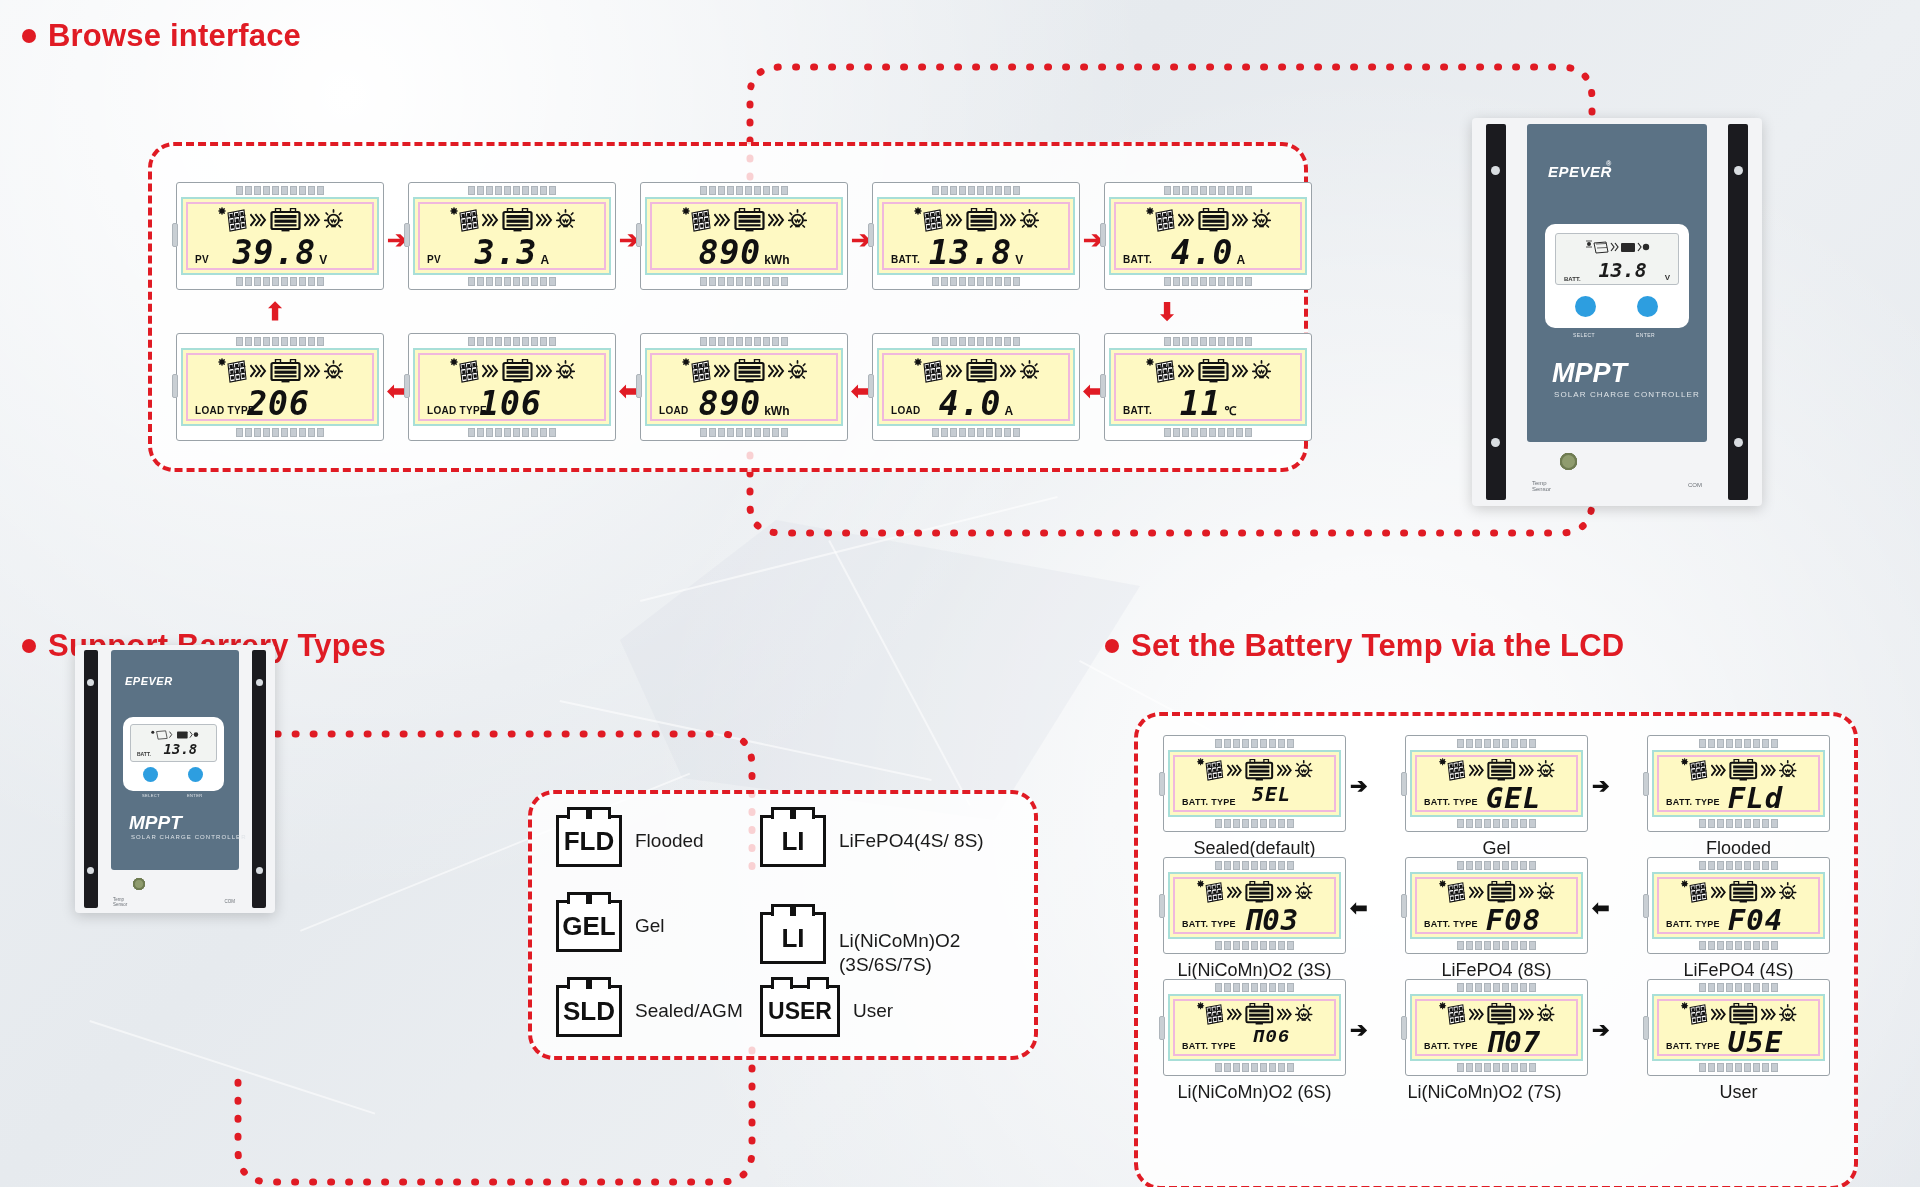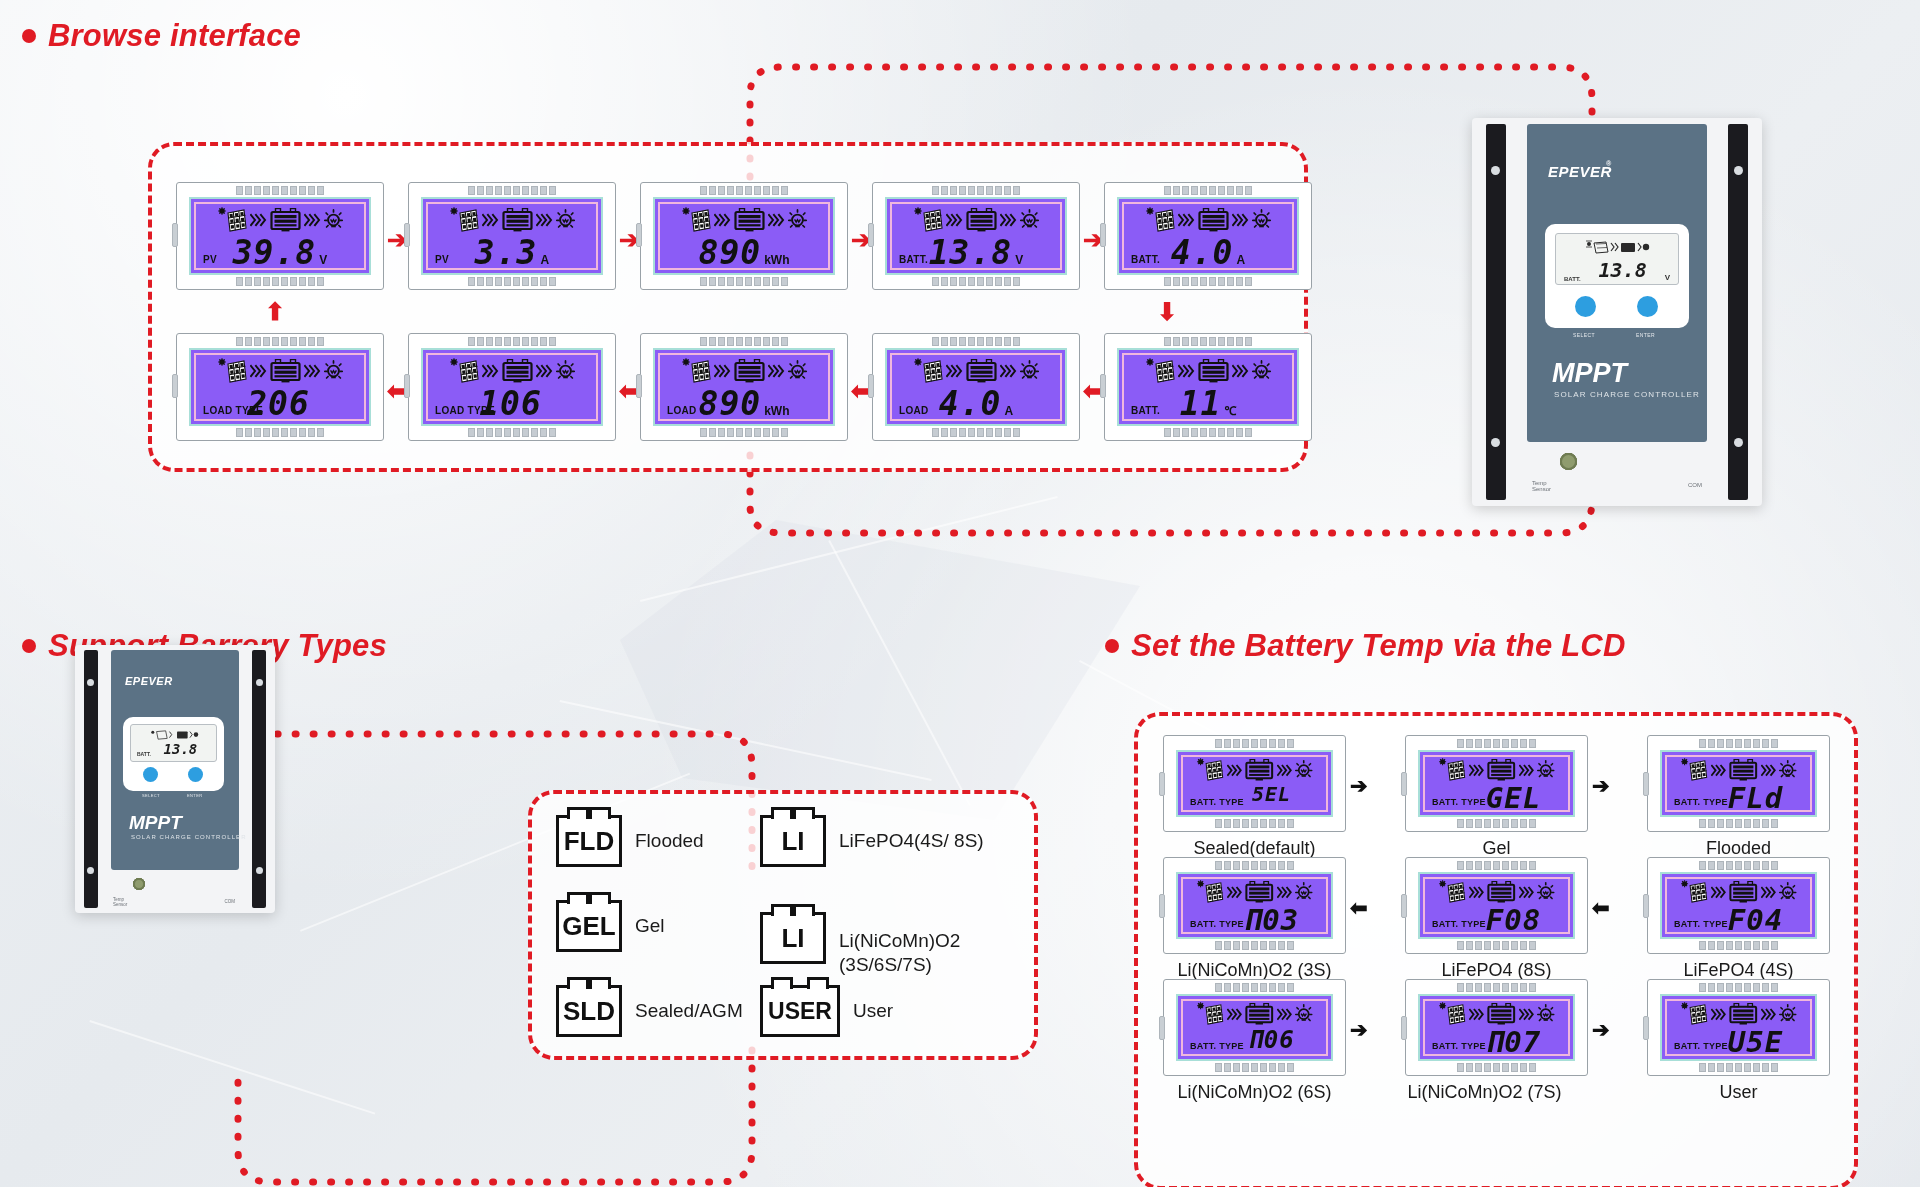--- a/index.html
+++ b/index.html
@@ -15,21 +15,21 @@
       radial-gradient(circle at 72% 68%, #ffffff 0%, rgba(255,255,255,0) 46%),
       linear-gradient(135deg, #eef1f4 0%, #e6eaee 38%, #eceff2 62%, #e3e7ec 100%);
   }
   
   .bg-streak { position: absolute; background: rgba(255,255,255,.55); transform-origin: 0 0; pointer-events:none; }
   .bg-shade  { position:absolute; background: rgba(205,212,220,.35); pointer-events:none; }
 
   
   .heading { position: absolute; display: flex; align-items: center; gap: 12px; }
   .heading .dot { width: 14px; height: 14px; border-radius: 50%; background: #e01b24; flex: none; }
-  .heading .txt { color: #e01b24; font-size: 31px; font-weight: 600; letter-spacing: .2px; white-space: nowrap; font-style: italic; }
+  .heading .txt { color: #e01b24; font-size: 31px; font-weight: 600; letter-spacing: .2px; white-space: nowrap; }
 
   
   .dashbox {
     position: absolute;
     border: 4px dashed #e01b24;
     border-radius: 26px;
     background: rgba(255,255,255,.80);
   }
   .dotpath { position: absolute; pointer-events: none; }
 
@@ -40,23 +40,23 @@
     border: 1px solid #9aa2a8;
     border-radius: 3px;
     padding: 3px 4px;
     display: flex; flex-direction: column;
   }
   .lcd .segbar {
     height: 9px; display: flex; gap: 2px; justify-content: center; align-items: center;
   }
   .lcd .segbar i { display:block; width: 7px; height: 9px; background: #c6ccd2; border: 1px solid #aeb5bb; }
   .lcd .inner {
-    flex: 1; margin: 2px 8px;
+    flex: 1; margin: 2px 0;
     border: 2px solid #a8dfd8;
-    background: #8b5cf6;
+    background: #fef9c3;
     position: relative;
     display: flex; flex-direction: column; justify-content: center;
   }
   .lcd .inner2 {
     position: absolute; inset: 3px;
     border: 2px solid #f0b8dd;
     display: flex; flex-direction: column; justify-content: center;
   }
   .lcd .iconrow {
     display: flex; align-items: center; justify-content: center; gap: 3px;
@@ -1894,21 +1894,21 @@
                 <path d="M16.9 4 l-1.5 1.5"></path>
         <path d="M0.8 11.4 H2.9"></path>
                 <path d="M16.1 11.4 H18.2"></path>
         <path d="M2.6 18 l1.5 -1.5"></path>
                 <path d="M16.4 18 l-1.5 -1.5"></path>
       </g>
     </svg>
   </div>
             <div class="valrow">
               <span class="vlabel" style="font-size:9px;">BATT. TYPE</span>
-              <span class="vnum" style="font-size:24px;margin-left:34px;">Π06</span>
+              <span class="vnum" style="font-size:19px;margin-left:34px;font-family:Liberation Mono, monospace;">Π06</span>
             </div>
           </div>
         </div>
         <div class="segbar">
         <i></i>
         <i></i>
         <i></i>
         <i></i>
         <i></i>
         <i></i>

